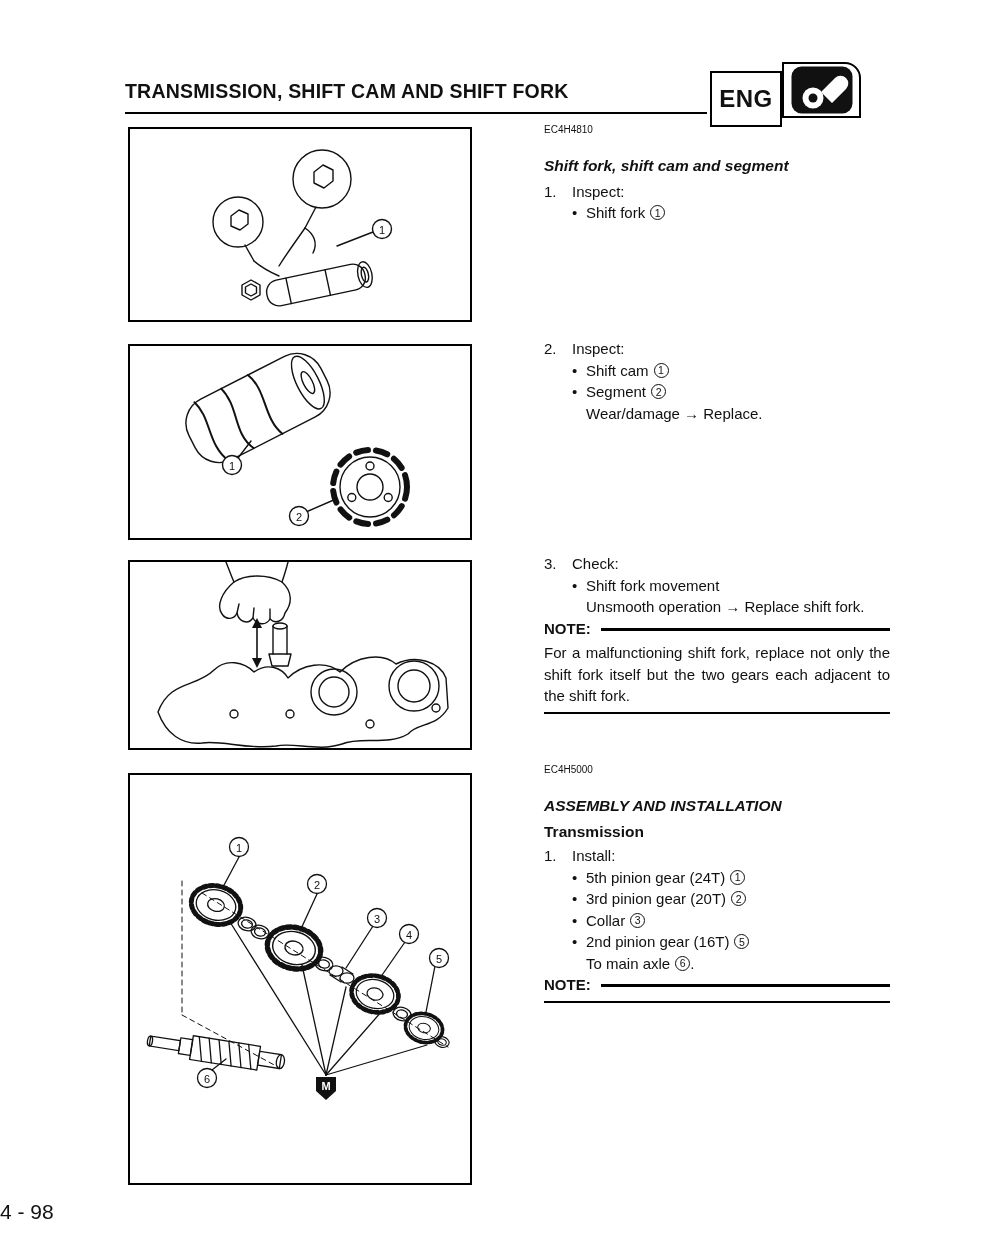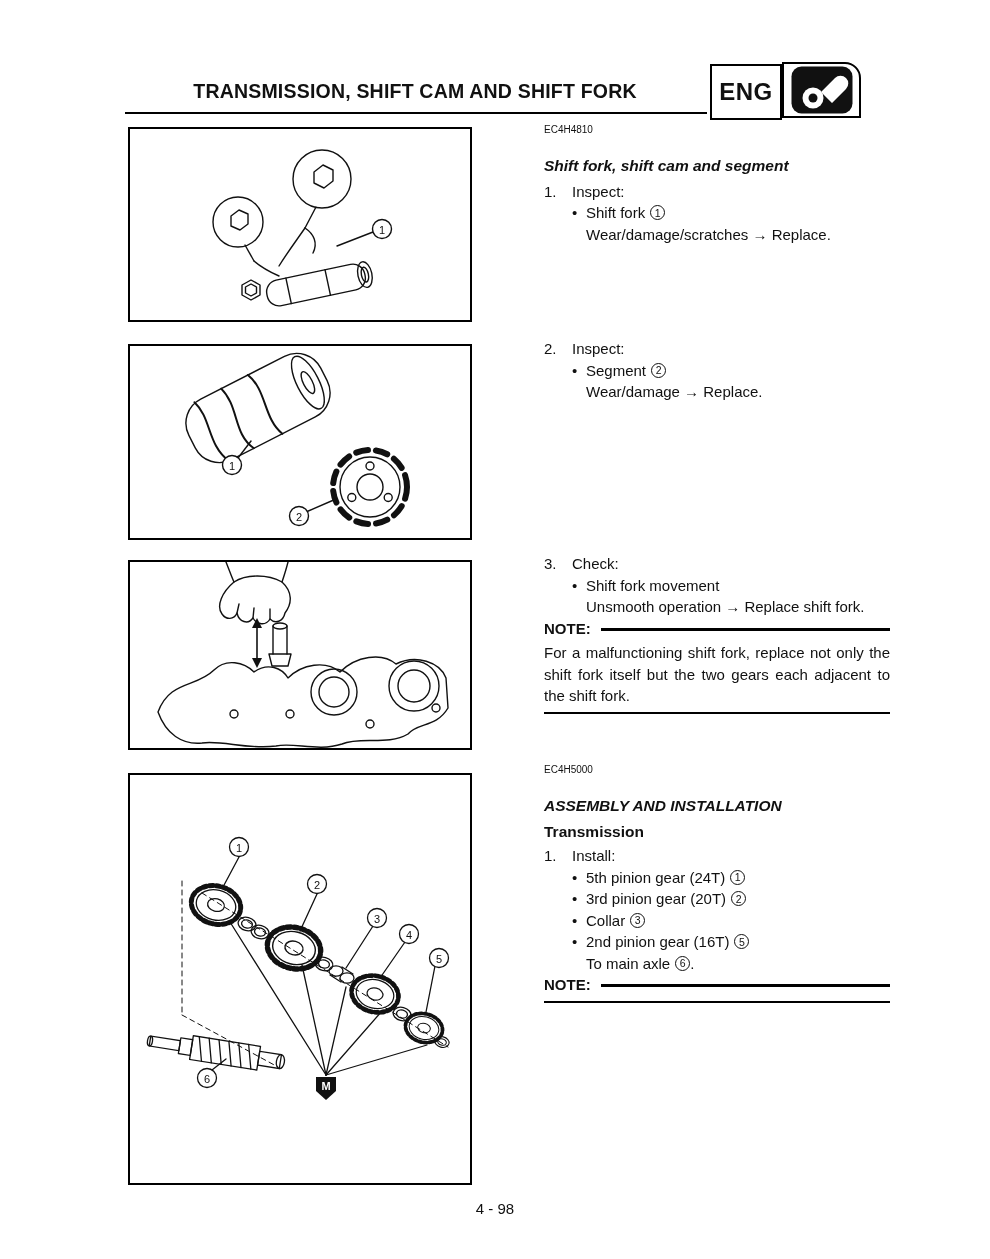--- a/index.html
+++ b/index.html
@@ -7,26 +7,26 @@
   body {
     width:990px; height:1259px; position:relative;
     font-family:"Liberation Sans","DejaVu Sans",sans-serif;
     color:#111;
   }
   .page { position:absolute; inset:0; overflow:hidden; }
 
   
   .title {
     position:absolute; left:125px; top:80px; width:580px;
-    text-align:center; font-size:19.5px; font-weight:bold; letter-spacing:.2px;
+    text-align:left; font-size:19.5px; font-weight:bold; letter-spacing:.2px;
     white-space:nowrap;
   }
   .title-rule { position:absolute; left:125px; top:112px; width:582px; border-top:2px solid #000; }
   .eng-box {
-    position:absolute; left:710px; top:64px; width:72px; height:56px;
+    position:absolute; left:710px; top:71px; width:72px; height:56px;
     border:2px solid #000; display:flex; align-items:center; justify-content:center;
     font-size:24px; font-weight:bold; letter-spacing:.5px;
   }
   .icon-box {
     position:absolute; left:782px; top:62px; width:79px; height:56px;
     border:2px solid #000; border-radius:0 16px 0 0;
     display:flex; align-items:center; justify-content:center;
   }
 
   
@@ -55,21 +55,21 @@
     display:inline-flex; width:15px; height:15px; border:1.2px solid #111;
     border-radius:50%; align-items:center; justify-content:center;
     font-size:10.5px; line-height:1; margin-left:5px; position:relative; top:-1.5px;
   }
   .note-head { display:flex; align-items:center; }
   .note-label { font-weight:bold; flex:none; }
   .note-line { flex:1; border-top:3px solid #000; margin-left:10px; position:relative; top:1px; }
   .note-text { margin-top:3px; }
   .under { border-top:2px solid #000; margin-top:5px; }
 
-  .footer { position:absolute; left:0; top:1200px; width:990px; text-align:center; font-size:15px; }
+  .footer { position:absolute; left:0; top:1200px; width:990px; font-size:21px; }
 
   svg text { font-family:"Liberation Sans","DejaVu Sans",sans-serif; }
   .co { font-size:11px; fill:#111; }
 </style>
 </head>
 <body>
 
 <div class="page">
 
   <div class="title">TRANSMISSION, SHIFT CAM AND SHIFT FORK</div>
@@ -283,30 +283,33 @@
     <div class="h">Shift fork, shift cam and segment</div>
     <div class="step">
       <span class="step-num">1.</span>
       <span>Inspect:</span>
     </div>
     <div class="bullets">
       <div class="b">
         <span class="dot"></span>
         <span class="btxt"><span>Shift fork</span><span class="circ">1</span></span>
       </div>
-      <div class="result">Wear/damage/scratches → Replace.</div>
     </div>
   </div>
 
   <div class="col" id="g2">
     <div class="step">
       <span class="step-num">2.</span>
       <span>Inspect:</span>
     </div>
     <div class="bullets">
+      <div class="b">
+        <span class="dot"></span>
+        <span class="btxt"><span>Shift cam</span><span class="circ">1</span></span>
+      </div>
       <div class="b">
         <span class="dot"></span>
         <span class="btxt"><span>Segment</span><span class="circ">2</span></span>
       </div>
       <div class="result">Wear/damage → Replace.</div>
     </div>
   </div>
 
   <div class="col" id="g3">
     <div class="step">

